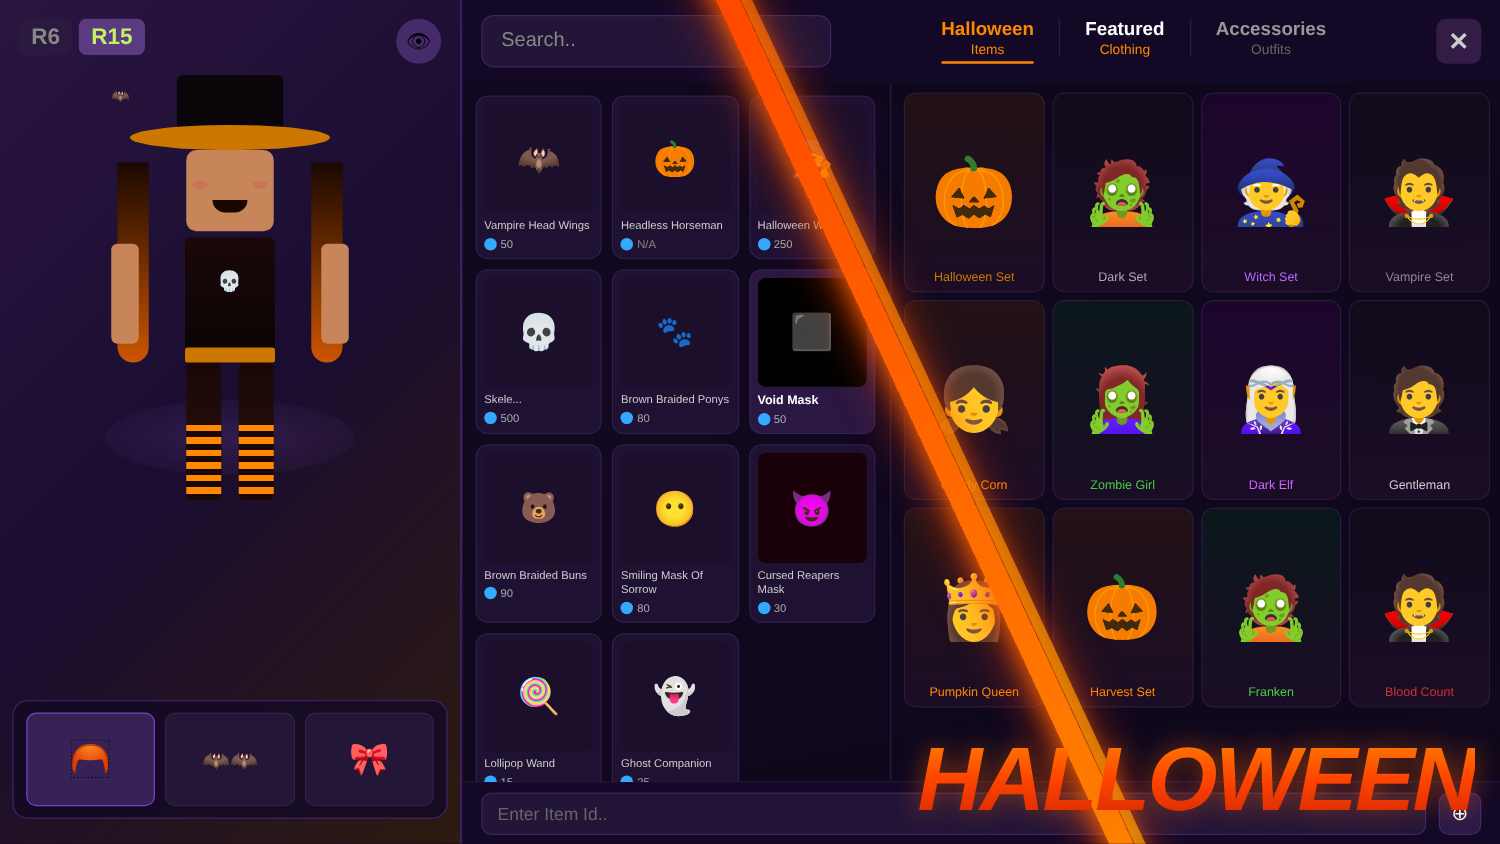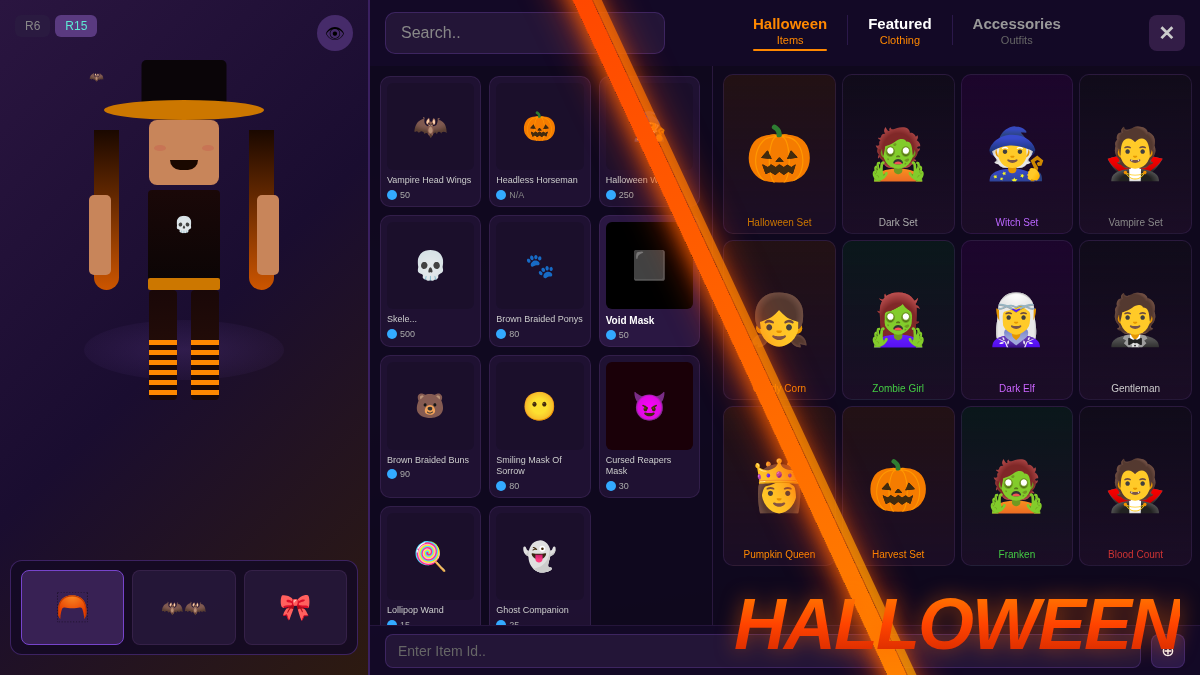--- a/index.html
+++ b/index.html
@@ -68,32 +68,32 @@
       position: absolute;
       top: 15px;
       left: 15px;
       display: flex;
       gap: 5px;
       z-index: 10;
     }
     .toggle-btn {
       padding: 4px 10px;
       border-radius: 6px;
-      font-size: 12px;
-      font-weight: normal;
+      font-size: 18px;
+      font-weight: bold;
       cursor: pointer;
       border: none;
     }
     .toggle-r6 {
       background: #2a1a40;
       color: #888;
     }
     .toggle-r15 {
       background: #5a3a80;
-      color: #5eead4;
+      color: #bef264;
     }
 
     
     .eye-btn {
       position: absolute;
       top: 15px;
       right: 15px;
       width: 36px;
       height: 36px;
       background: rgba(80,50,120,0.8);

